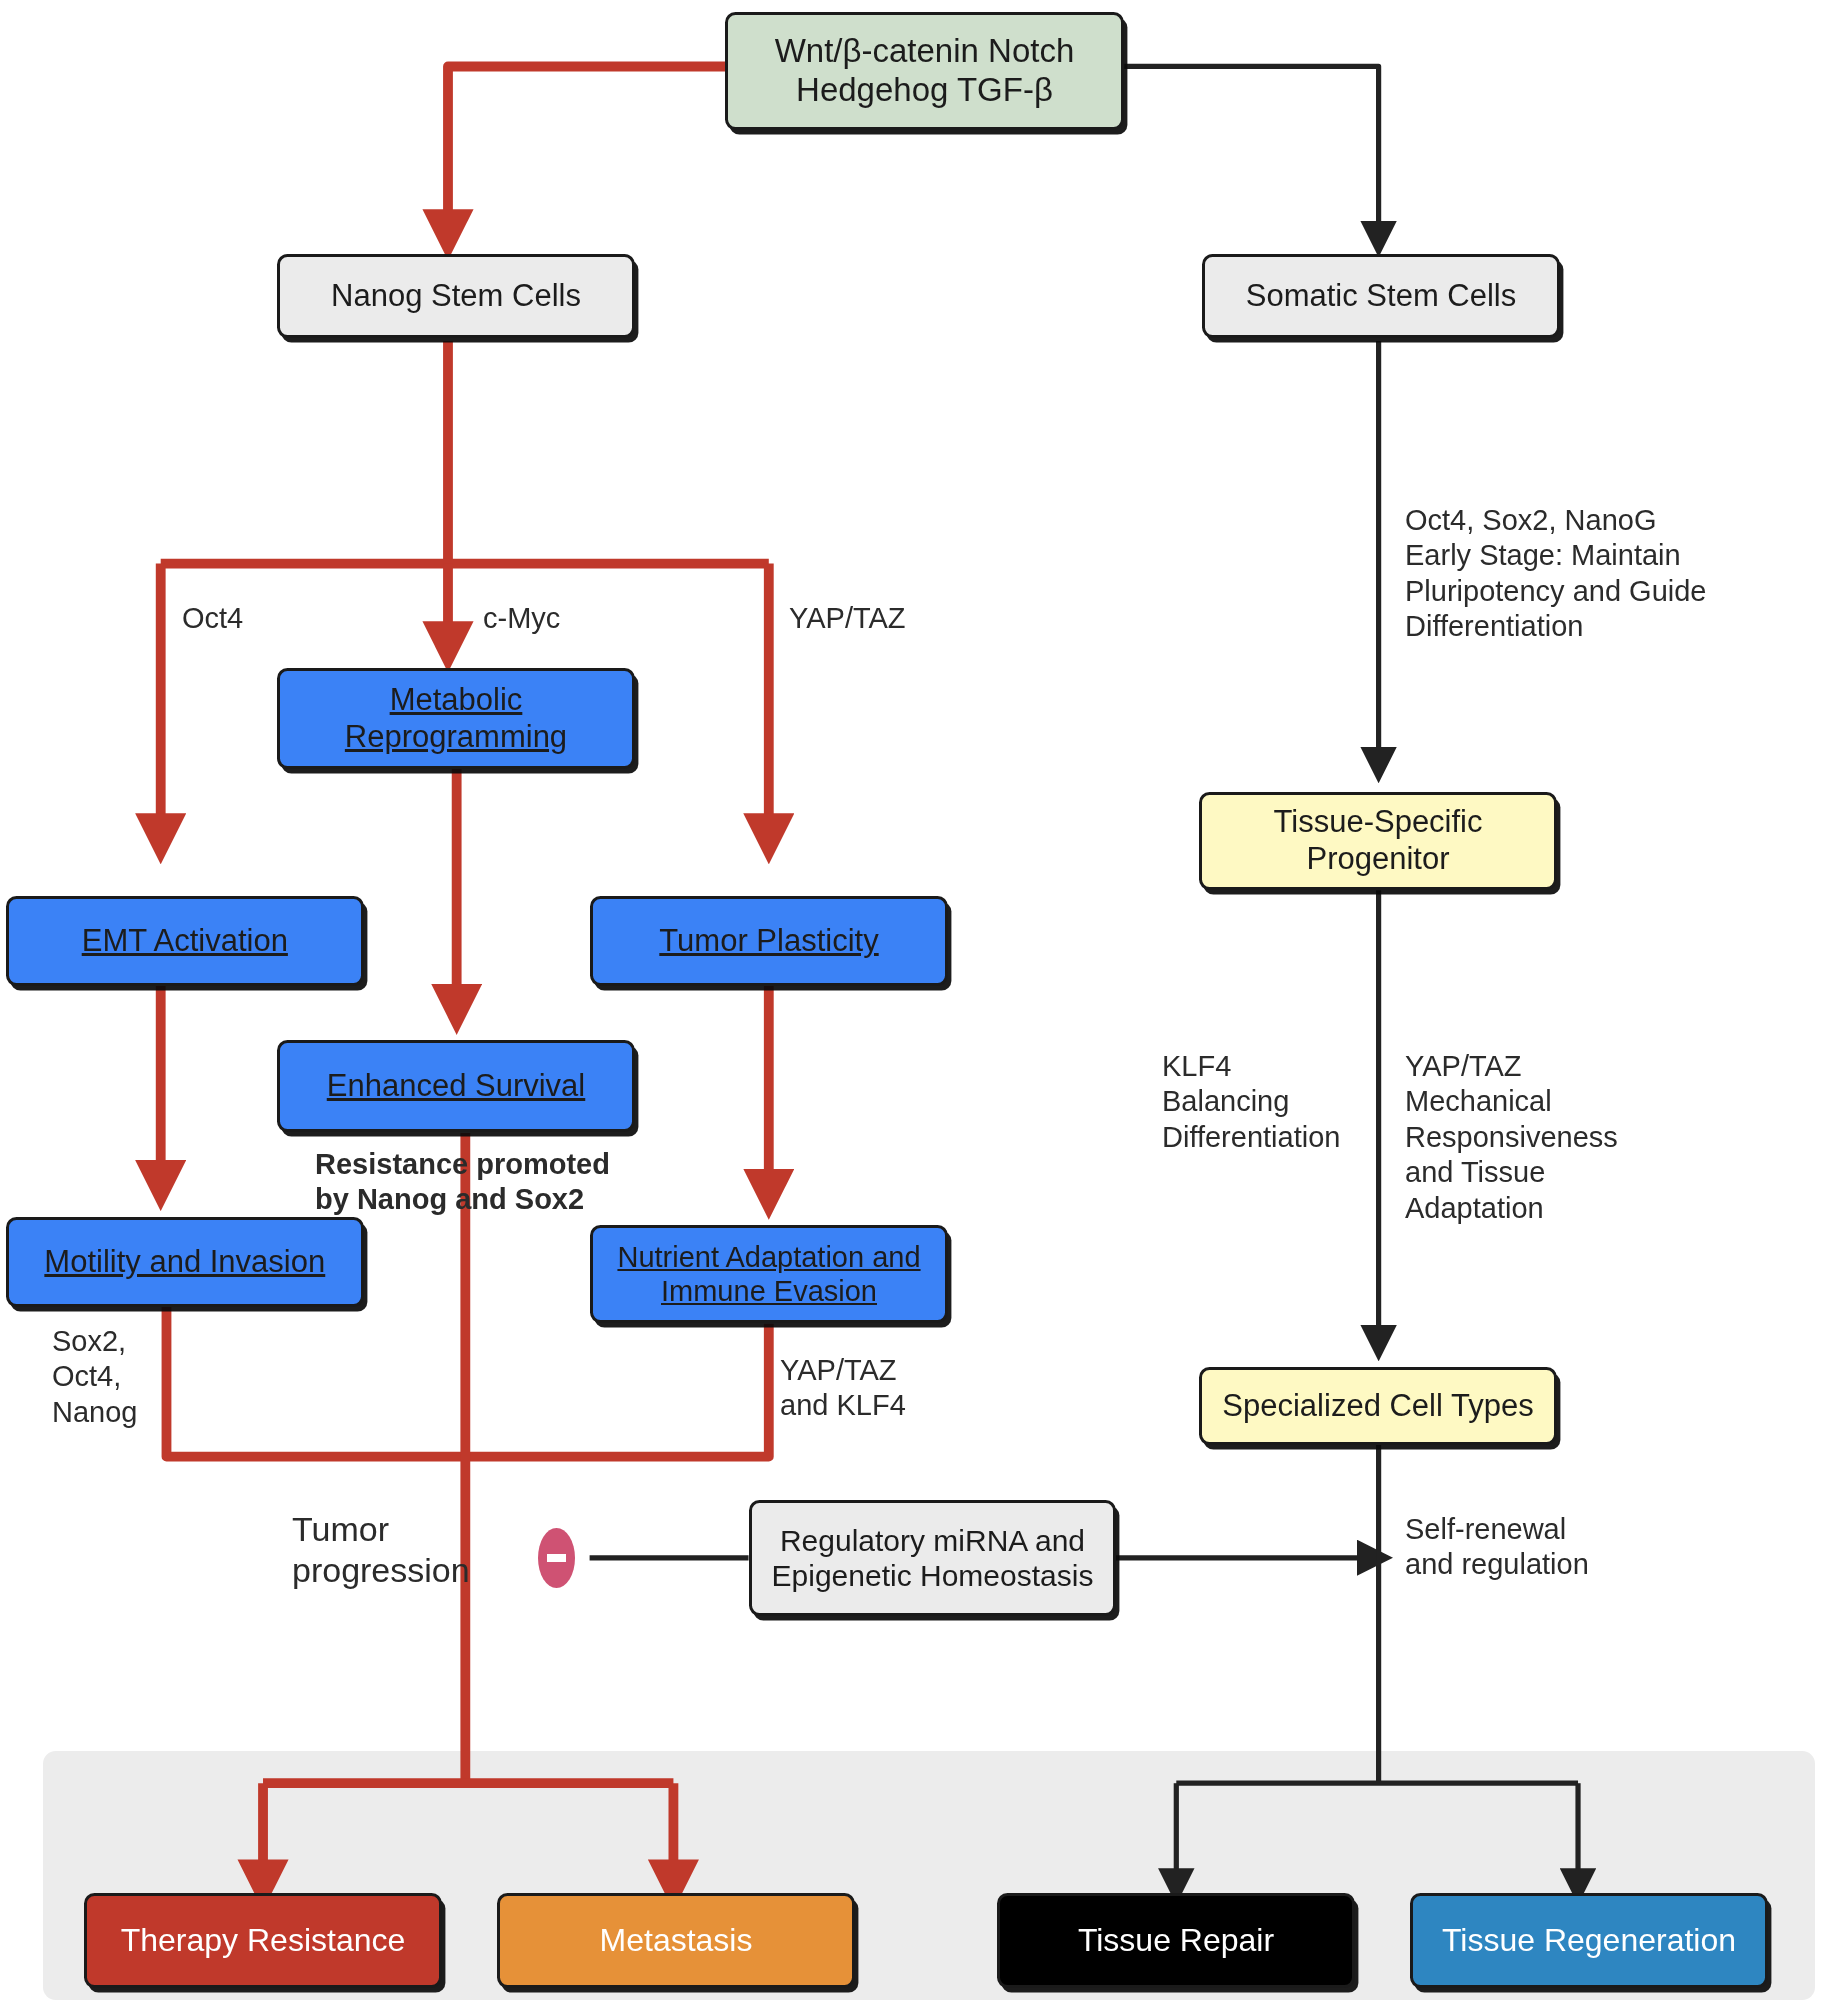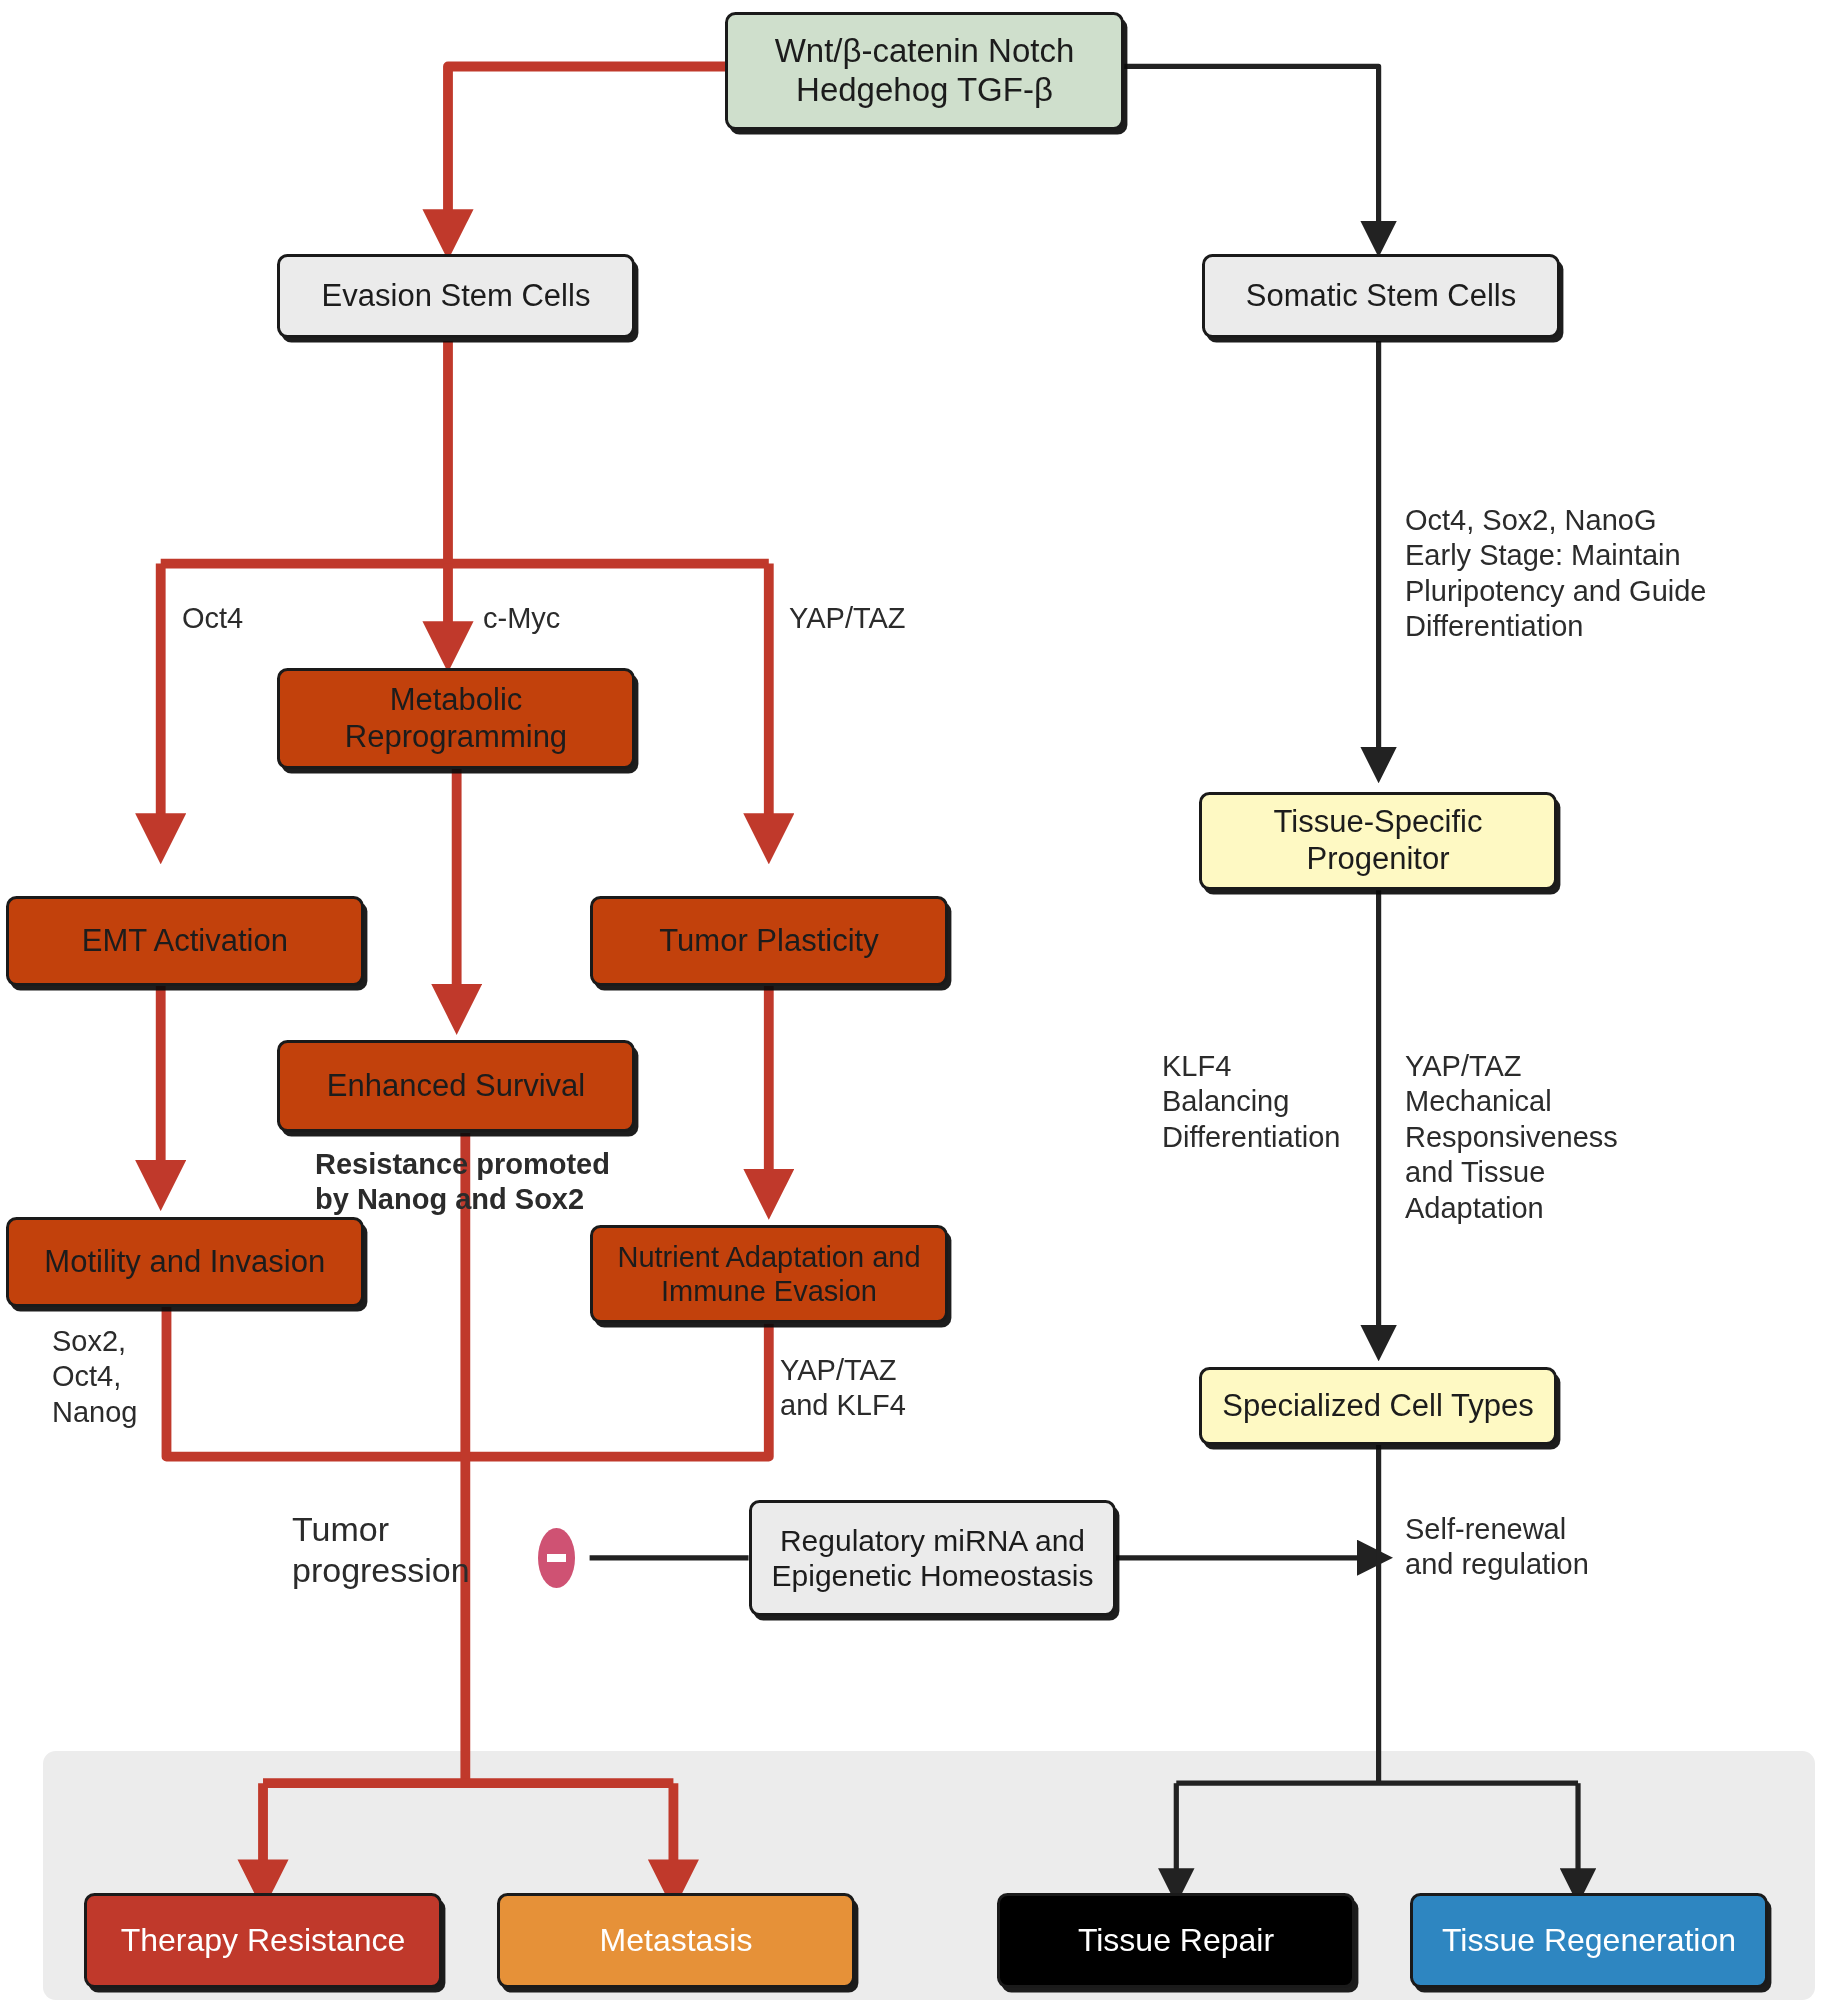--- a/index.html
+++ b/index.html
@@ -6,21 +6,21 @@
   body{font-family:"Liberation Sans", sans-serif;}
   #stage{position:relative;width:1837px;height:2015px;background:#fff;overflow:hidden;}
   svg#canvas{position:absolute;left:0;top:0;width:1837px;height:2015px;}
   .nodebox{position:absolute;box-sizing:border-box;border:3.5px solid #1a1a1a;border-radius:10.4px;
            display:flex;align-items:center;justify-content:center;text-align:center;
            box-shadow:4px 5.2px 0 -0.6px rgba(10,10,10,0.92);}
   .nodebox span{display:block;line-height:1.18;}
   .lbl{position:absolute;color:#2b2b2b;line-height:1.22;white-space:pre-line;}
   .f-grey{background:#ebebeb;color:#1c1c1c;}
   .f-green{background:#cfdfcc;color:#1c1c1c;}
-  .f-pink{background:#c2410c;color:#1c1c1c;}
+  .f-pink{background:#3b82f6;color:#1c1c1c;text-decoration:underline;}
   .f-lblue{background:#fef9c3;color:#1c1c1c;}
   .f-red{background:#c0392b;color:#ffffff;}
   .f-orange{background:#e69138;color:#ffffff;}
   .f-purple{background:#000000;color:#ffffff;}
   .f-blue{background:#2e86c1;color:#ffffff;}
   #panel{position:absolute;left:43px;top:1751px;width:1772px;height:249px;background:#ececec;border-radius:12.7px;}
   .inhib{position:absolute;width:37px;height:60px;border-radius:50%;background:#cf5273;
          display:flex;align-items:center;justify-content:center;}
   .inhib i{display:block;width:19.7px;height:8.7px;background:#ffffff;}
 </style>
@@ -92,21 +92,21 @@
     </div>
 
   <div class="nodebox f-green" style="left:725px;top:11.6px;width:399px;height:118px;font-size:33px;">
     <div>
       <span>Wnt/β-catenin   Notch</span>
       <span>Hedgehog     TGF-β</span>
     </div>
   </div>
 
   <div class="nodebox f-grey" style="left:277px;top:254px;width:358px;height:84px;font-size:31px;">
-    <span>Evasion Stem Cells</span>
+    <span>Nanog Stem Cells</span>
   </div>
 
   <div class="nodebox f-grey" style="left:1202px;top:254px;width:358px;height:84px;font-size:31px;">
     <span>Somatic Stem Cells</span>
   </div>
 
   <div class="nodebox f-pink" style="left:277px;top:668px;width:358px;height:101px;font-size:31px;">
     <div>
       <span>Metabolic</span>
       <span>Reprogramming</span>

